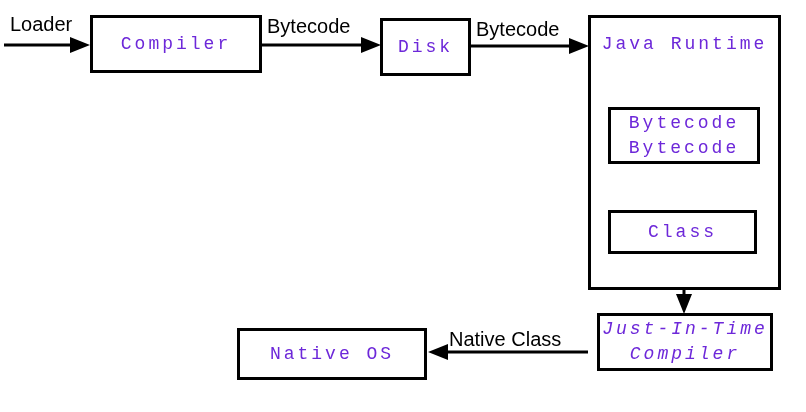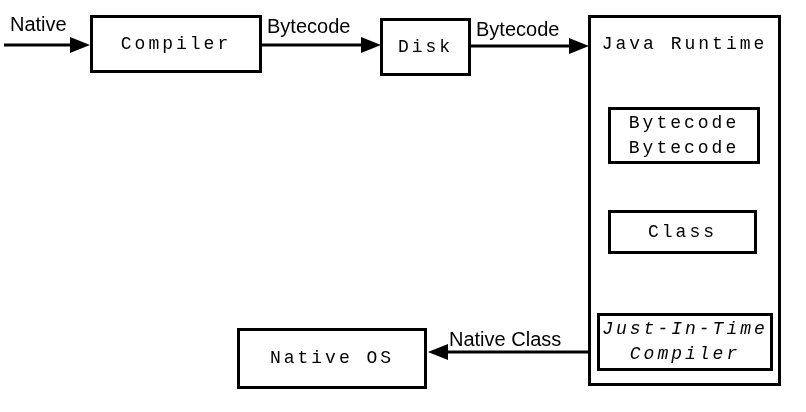--- a/index.html
+++ b/index.html
@@ -22,33 +22,33 @@
     position: absolute;
     border: 3px solid #000000;
     background: #ffffff;
     display: flex;
     flex-direction: column;
     align-items: center;
     justify-content: center;
     font-family: "Liberation Mono", "DejaVu Sans Mono", monospace;
     font-size: 18px;
     letter-spacing: 3px;
-    color: #000000;
+    color: #6d28d9;
     line-height: 25px;
     text-align: center;
     white-space: nowrap;
   }
   .box-compiler { left: 90px;  top: 15px;  width: 172px; height: 58px; }
   .box-disk     { left: 380px; top: 18px;  width: 91px;  height: 58px; }
-  .box-jre      { left: 588px; top: 15px;  width: 193px; height: 371px;
+  .box-jre      { left: 588px; top: 15px;  width: 193px; height: 275px;
                   justify-content: flex-start; padding-top: 13px; line-height: 26px; }
   .box-bv       { left: 608px; top: 107px; width: 152px; height: 57px; }
   .box-cl       { left: 608px; top: 210px; width: 149px; height: 44px; }
   .box-jit      { left: 597px; top: 313px; width: 176px; height: 58px; font-style: italic; }
-  .box-nos      { left: 237px; top: 328px; width: 190px; height: 61px; }
+  .box-nos      { left: 237px; top: 328px; width: 190px; height: 52px; }
   .flow-label {
     position: absolute;
     font-family: "Liberation Sans", sans-serif;
     font-size: 20px;
     color: #000000;
     white-space: nowrap;
     line-height: 22px;
   }
   .lbl-source    { left: 10px;  top: 13px; }
   .lbl-bytecode1 { left: 267px; top: 15px; }
@@ -86,21 +86,21 @@
       <line x1="684" y1="267" x2="684" y2="296" stroke="#000000" stroke-width="3"></line>
       <polygon points="676,294 692,294 684,314" fill="#000000"></polygon>
     </g>
 
     <g>
       <line x1="588" y1="352" x2="446" y2="352" stroke="#000000" stroke-width="3"></line>
       <polygon points="448,344 448,360 428,352" fill="#000000"></polygon>
     </g>
   </svg>
 
-  <div class="flow-label lbl-source">Native</div>
+  <div class="flow-label lbl-source">Loader</div>
   <div class="flow-label lbl-bytecode1">Bytecode</div>
   <div class="flow-label lbl-bytecode2">Bytecode</div>
   <div class="flow-label lbl-native">Native Class</div>
 
   <div class="box box-compiler">
     <div>Compiler</div>
   </div>
 
   <div class="box box-disk">
     <div>Disk</div>

